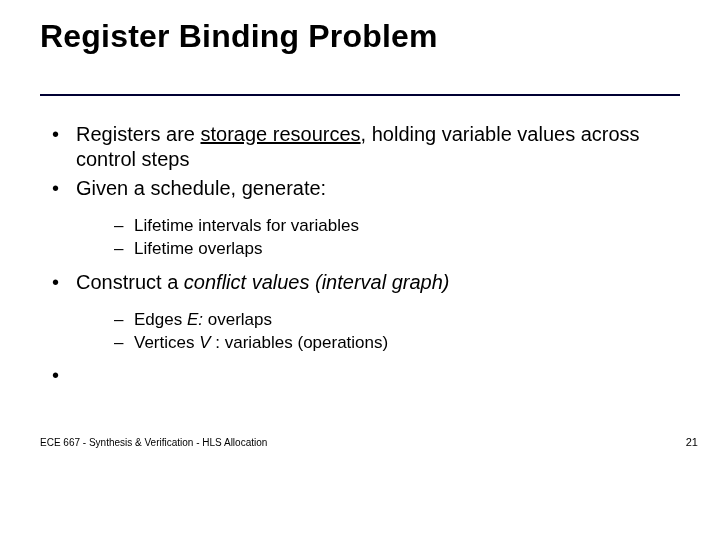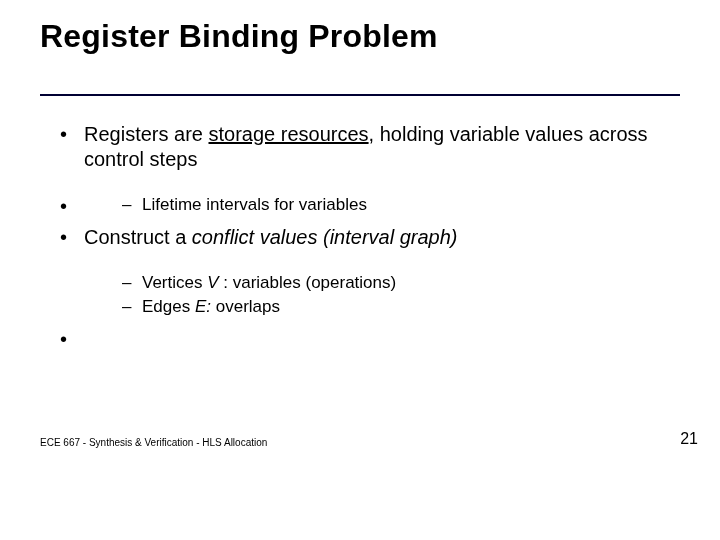--- a/index.html
+++ b/index.html
@@ -29,21 +29,21 @@
   .underline {
     position: absolute;
     left: 40px;
     top: 94px;
     width: 640px;
     height: 0;
     border-top: 2px solid #000033;
   }
   .body {
     position: absolute;
-    left: 52px;
+    left: 44px;
     top: 122px;
     width: 620px;
     font-size: 20px;
     line-height: 1.25;
   }
   ul.lvl1 {
     list-style: none;
     margin: 0;
     padding: 0;
   }
@@ -54,21 +54,21 @@
   }
   ul.lvl1 > li::before {
     content: "•";
     position: absolute;
     left: 8px;
     top: 0;
     font-size: 20px;
   }
   ul.lvl2 {
     list-style: none;
-    margin: 22px 0 10px 0;
+    margin: 14px 0 10px 0;
     padding: 0;
     font-size: 17px;
   }
   ul.lvl2 > li {
     position: relative;
     padding-left: 58px;
     margin: 2px 0;
   }
   ul.lvl2 > li::before {
     content: "–";
@@ -86,55 +86,59 @@
     position: absolute;
     left: 40px;
     bottom: 24px;
     font-size: 10px;
     color: #000;
   }
   .footer-right {
     position: absolute;
     right: 22px;
     bottom: 24px;
-    font-size: 16px;
+    font-size: 11px;
     color: #000;
   }
 </style>
 </head>
 <body>
 
 <div class="slide">
 
   <div class="title">Register Binding Problem</div>
   <div class="underline"></div>
 
   <div class="body">
     <ul class="lvl1">
 
       <li>
         <span>Registers are </span><span class="underlined">storage resources</span><span>, holding variable values across control steps</span>
       </li>
 
       <li>
+        <span>Given a schedule, generate:</span>
         <ul class="lvl2">
           <li>
             <span>Lifetime intervals</span><span> for variables</span>
+          </li>
+          <li>
+            <span>Lifetime overlaps</span>
           </li>
         </ul>
       </li>
 
       <li>
         <span>Construct a </span><span class="italic">conflict values (interval graph)</span>
         <ul class="lvl2">
           <li>
-            <span>Vertices </span><span class="italic">V</span><span> : variables (operations)</span>
+            <span>Edges </span><span class="italic">E:</span><span>   overlaps</span>
           </li>
           <li>
-            <span>Edges </span><span class="italic">E:</span><span>   overlaps</span>
+            <span>Vertices </span><span class="italic">V</span><span> : variables (operations)</span>
           </li>
         </ul>
       </li>
 
       <li>
       </li>
 
     </ul>
   </div>
 

